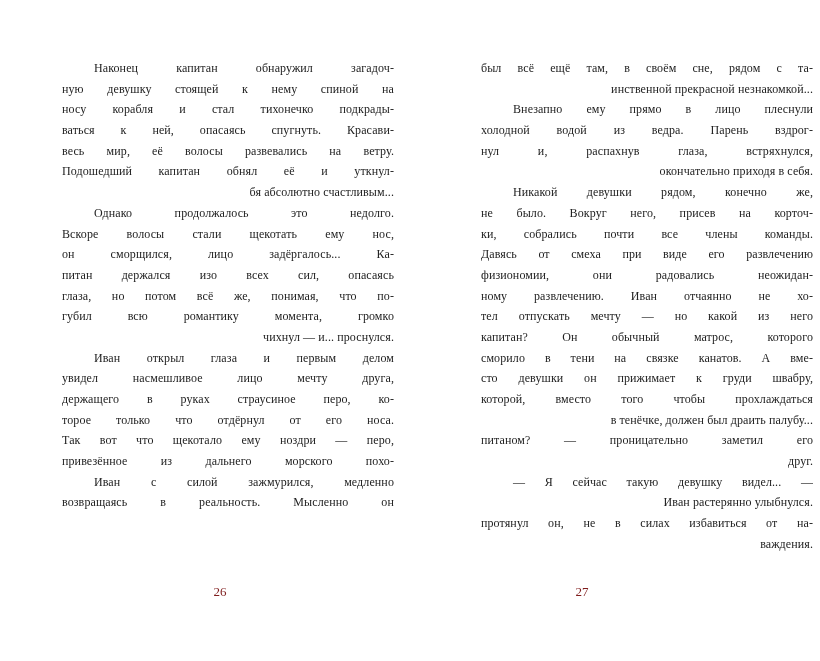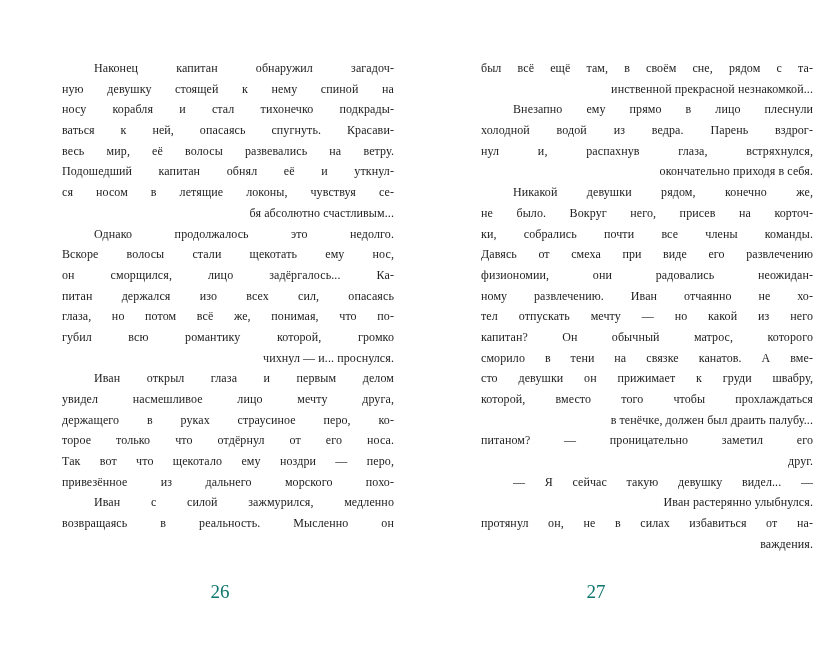--- a/index.html
+++ b/index.html
@@ -41,47 +41,46 @@
     text-justify: inter-word;
   }
   .line.indent {
     text-indent: 32px;
   }
   .page-number {
     position: absolute;
     top: 583px;
     width: 332px;
     text-align: center;
-    color: #0f766e;
-    font-size: 19px;
+    color: #7f1d1d;
+    font-size: 13px;
     line-height: 18px;
   }
   .page-number.left-num  { left: 54px; }
-  .page-number.right-num { left: 430px; }
+  .page-number.right-num { left: 416px; }
 </style>
 </head>
 <body>
 
 <div class="spread">
 
   <div class="page-text left">
       <div class="line indent just">Наконец капитан обнаружил загадоч-</div>
       <div class="line just">ную девушку стоящей к нему спиной на</div>
       <div class="line just">носу корабля и стал тихонечко подкрады-</div>
       <div class="line just">ваться к ней, опасаясь спугнуть. Красави-</div>
       <div class="line just">весь мир, её волосы развевались на ветру.</div>
       <div class="line just">Подошедший капитан обнял её и уткнул-</div>
-      <div class="line just">ся носом в летящие локоны, чувствуя се-</div>
       <div class="line">бя абсолютно счастливым...</div>
       <div class="line indent just">Однако продолжалось это недолго.</div>
       <div class="line just">Вскоре волосы стали щекотать ему нос,</div>
       <div class="line just">он сморщился, лицо задёргалось... Ка-</div>
       <div class="line just">питан держался изо всех сил, опасаясь</div>
       <div class="line just">глаза, но потом всё же, понимая, что по-</div>
-      <div class="line just">губил всю романтику которой, громко</div>
+      <div class="line just">губил всю романтику момента, громко</div>
       <div class="line">чихнул — и... проснулся.</div>
       <div class="line indent just">Иван открыл глаза и первым делом</div>
       <div class="line just">увидел насмешливое лицо мечту друга,</div>
       <div class="line just">держащего в руках страусиное перо, ко-</div>
       <div class="line just">торое только что отдёрнул от его носа.</div>
       <div class="line just">Так вот что щекотало ему ноздри — перо,</div>
       <div class="line just">привезённое из дальнего морского похо-</div>
       <div class="line indent just">Иван с силой зажмурился, медленно</div>
       <div class="line just">возвращаясь в реальность. Мысленно он</div>
     </div>

